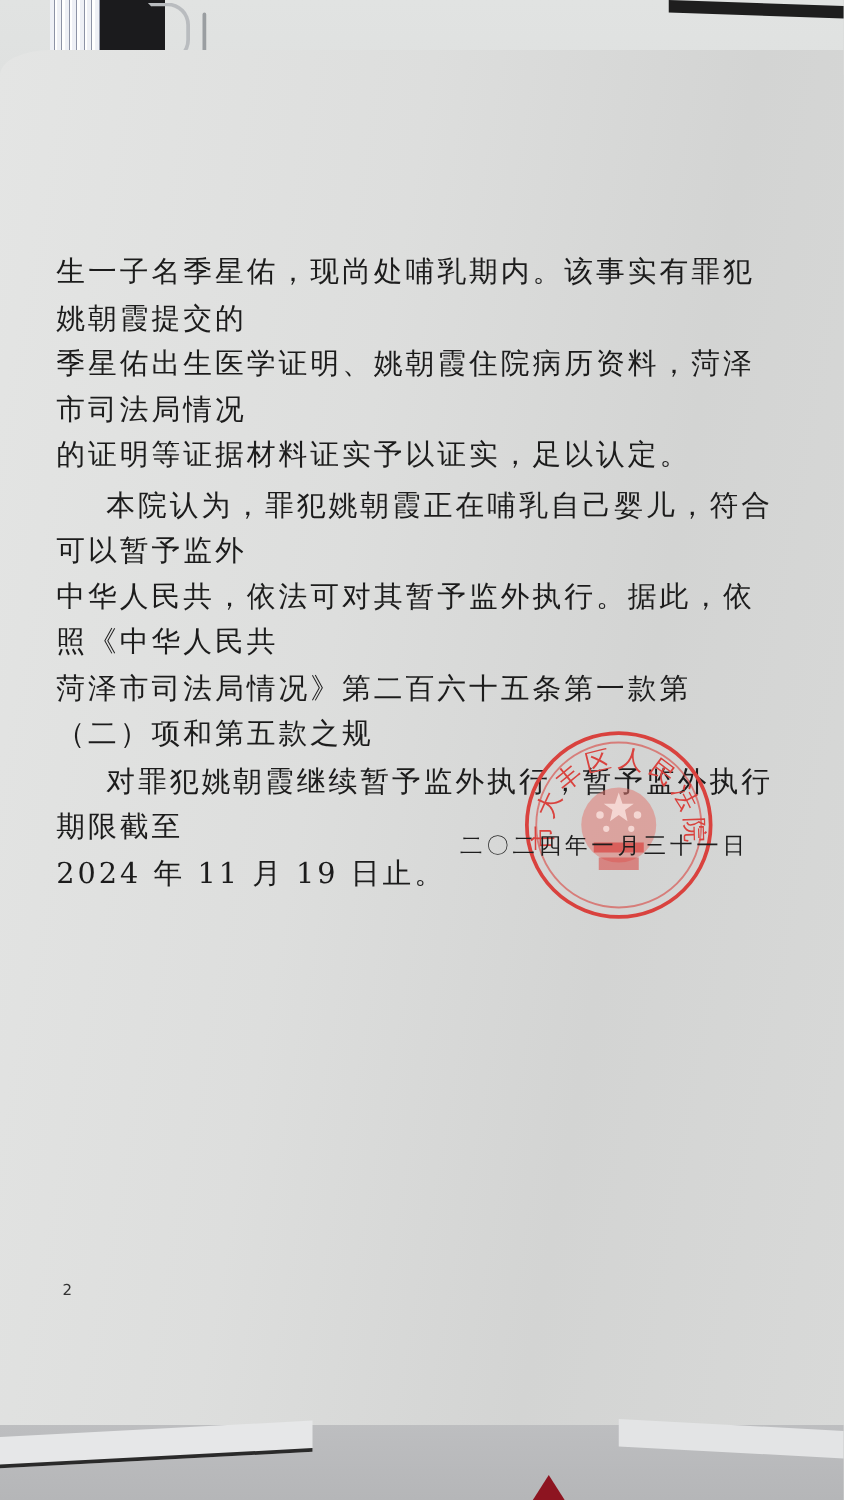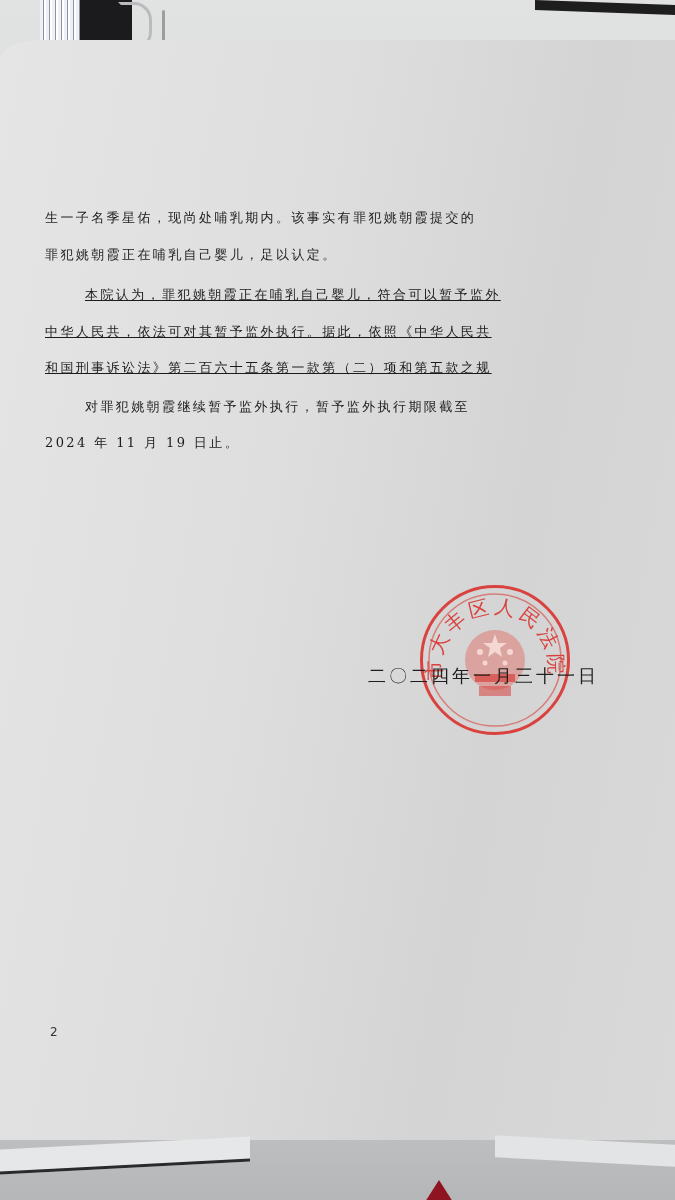--- a/index.html
+++ b/index.html
@@ -51,25 +51,25 @@
     position: absolute; right: 0; top: 1140px; width: 180px; height: 22px;
     background: #e3e4e5; transform: skewY(3deg);
   }
   .red-item {
     position: absolute; left: 425px; top: 1180px; width: 0; height: 0;
     border-left: 14px solid transparent; border-right: 14px solid transparent;
     border-bottom: 22px solid #8d1420;
   }
   .doc {
     position: absolute; left: 45px; top: 200px; width: 580px;
-    color: #1c1c1c; font-size: 13px; letter-spacing: 2.4px; line-height: 36.5px;
+    color: #1c1c1c; font-size: 23px; letter-spacing: 2.4px; line-height: 36.5px;
   }
   .para { margin: 0; }
   .indent { text-indent: 40px; }
-  .p2 { margin-top: 4px; text-decoration: underline; }
+  .p2 { margin-top: 4px; }
   .p3 { margin-top: 2px; }
   .sig {
     position: absolute; left: 368px; top: 664px; font-size: 18px; letter-spacing: 3px;
     color: #1e1e1e; z-index: 3;
   }
   .seal {
     position: absolute; left: 420px; top: 585px; width: 150px; height: 150px;
     border-radius: 50%; border: 3px solid #d9423e; z-index: 2;
     box-sizing: border-box;
   }
@@ -88,26 +88,27 @@
   <div class="ring"></div>
 </div>
 <div class="pin"></div>
 <div class="dark-corner"></div>
 
 <div class="paper"></div>
 
 <div class="doc">
   <div class="para">
     <div>生一子名季星佑，现尚处哺乳期内。该事实有罪犯姚朝霞提交的</div>
-    <div>罪犯姚朝霞正在哺乳自己婴儿，足以认定。</div>
+    <div>季星佑出生医学证明、姚朝霞住院病历资料，菏泽市司法局情况</div>
+    <div>的证明等证据材料证实予以证实，足以认定。</div>
   </div>
   <div class="para p2">
     <div class="indent">本院认为，罪犯姚朝霞正在哺乳自己婴儿，符合可以暂予监外</div>
     <div>中华人民共，依法可对其暂予监外执行。据此，依照《中华人民共</div>
-    <div>和国刑事诉讼法》第二百六十五条第一款第（二）项和第五款之规</div>
+    <div>菏泽市司法局情况》第二百六十五条第一款第（二）项和第五款之规</div>
   </div>
   <div class="para p3">
     <div class="indent">对罪犯姚朝霞继续暂予监外执行，暂予监外执行期限截至</div>
     <div>2024 年 11 月 19 日止。</div>
   </div>
 </div>
 
 <div class="seal">
   <svg width="144" height="144" viewBox="0 0 144 144">
     <defs>

